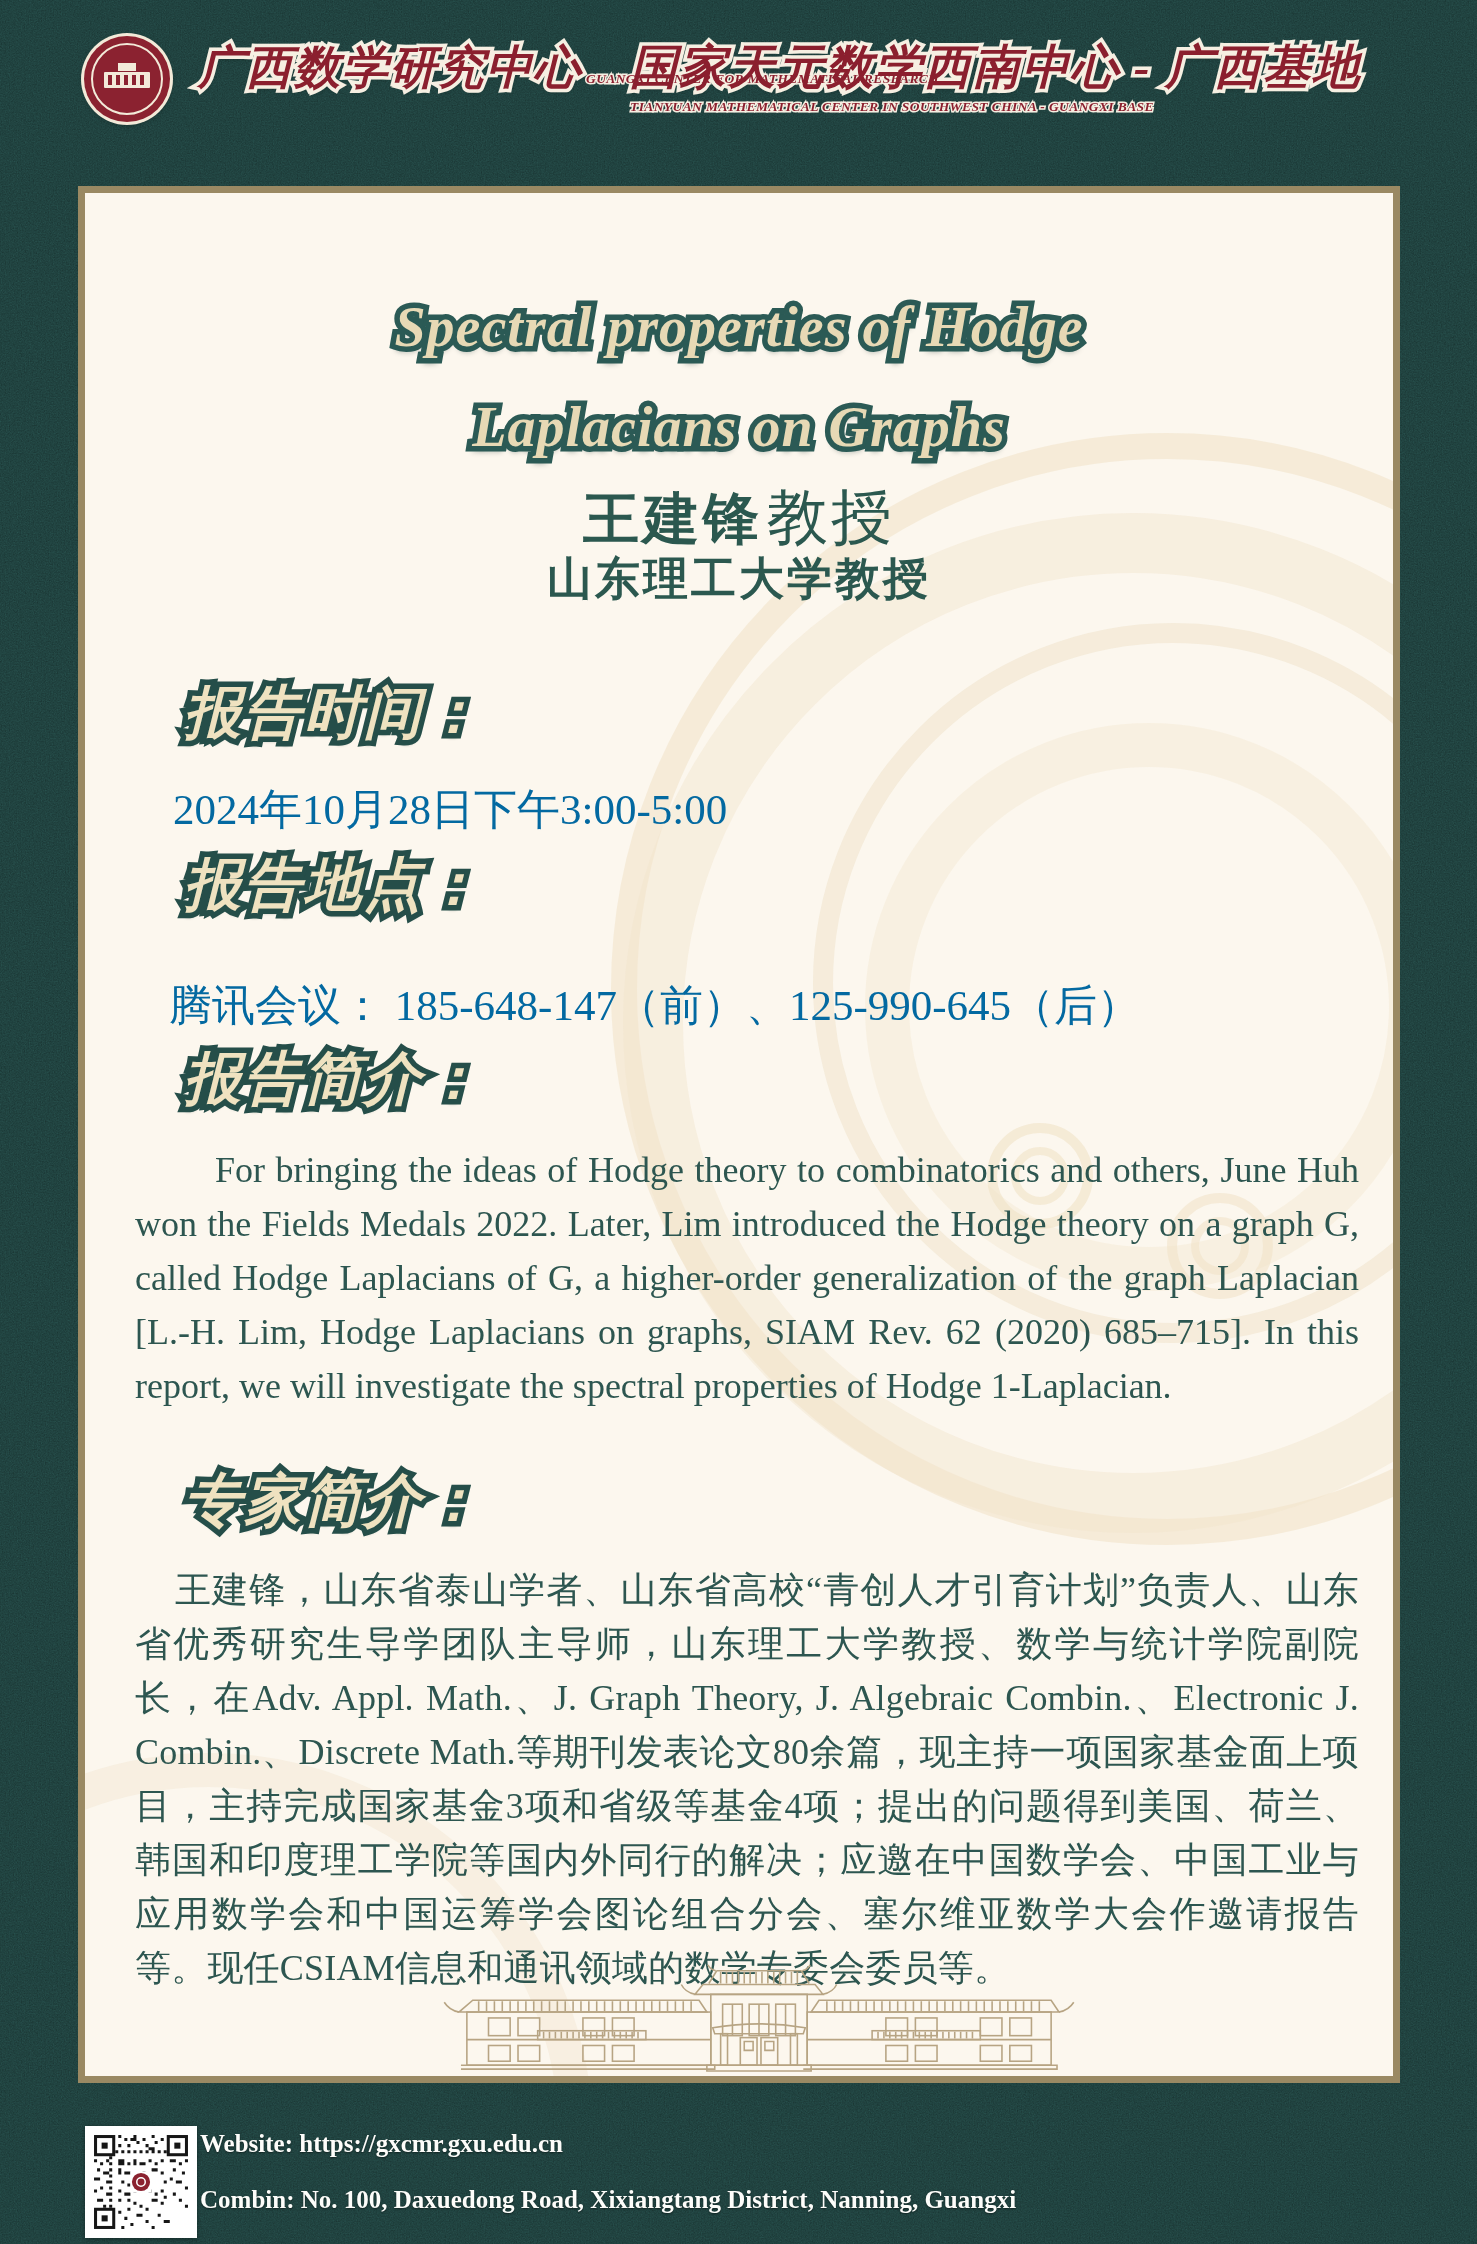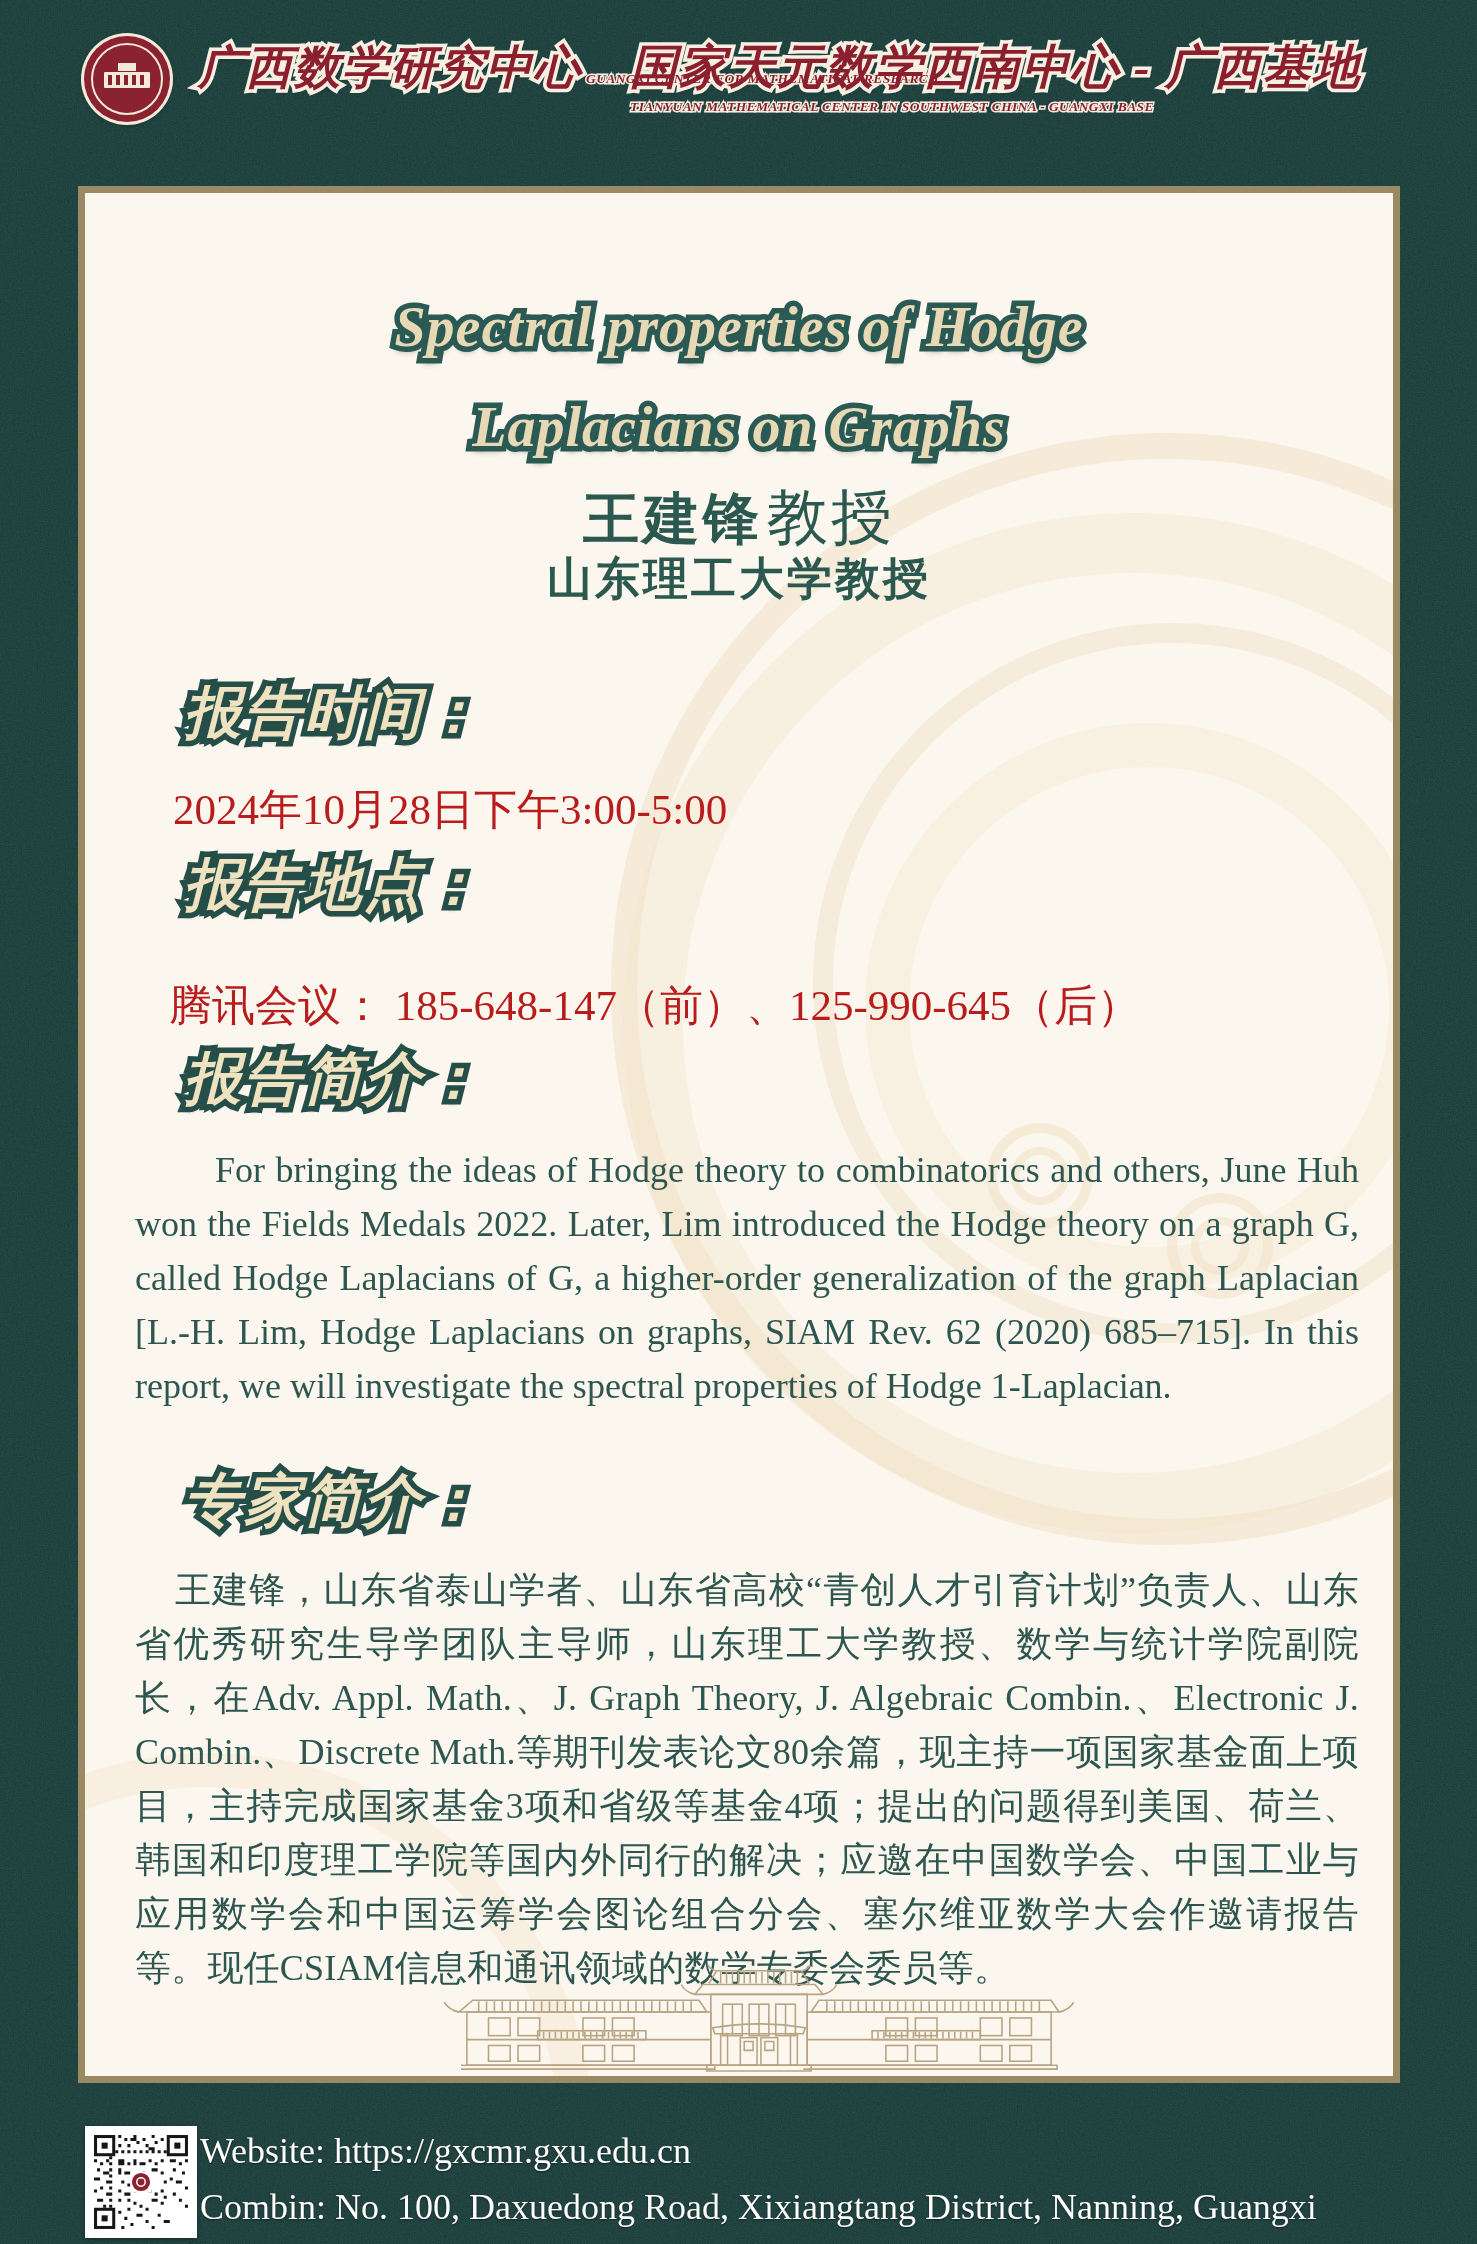--- a/index.html
+++ b/index.html
@@ -64,35 +64,35 @@
          font-size:45px;font-weight:600;letter-spacing:3px;color:#2b584f;}
   
   .sec{position:absolute;left:99px;font-weight:bold;font-size:57px;line-height:56px;letter-spacing:3px;}
   .sec .s{-webkit-text-stroke:11px #254e49;color:#254e49;text-shadow:0 5px 3px rgba(25,52,47,.35);}
   .sec .f{color:#efe2c0;}
   .sec-time{top:492px;}
   .sec-venue{top:664px;}
   .sec-abs{top:858px;}
   .sec-bio{top:1280px;}
   
-  .val{position:absolute;color:#b91c1c;font-size:43px;white-space:nowrap;}
+  .val{position:absolute;color:#0369a1;font-size:43px;white-space:nowrap;}
   .val-time{left:88px;top:588px;}
   .val-venue{left:84px;top:760px;margin-top:24px;}
   .para{position:absolute;left:50px;width:1224px;color:#2d5650;font-size:36px;
         line-height:54px;text-align:justify;margin:0;}
   .para-abs{top:950px;text-indent:80px;}
   .para-bio{top:1370px;text-indent:40px;letter-spacing:.2px;}
   
   .building{position:absolute;left:300px;top:1762px;width:748px;height:120px;}
   
   .ftr{position:absolute;left:0;top:2083px;width:100%;height:161px;z-index:3;}
   .qr{position:absolute;left:85px;top:43px;width:112px;height:112px;background:#fff;
       box-shadow:0 1px 4px rgba(0,0,0,.4);padding:0;}
   .qr svg{position:absolute;left:6px;top:6px;width:100px;height:100px;}
-  .ftxt{position:absolute;left:200px;color:#fdfdfa;font-weight:400;font-size:36px;
+  .ftxt{position:absolute;left:200px;color:#fdfdfa;font-weight:700;font-size:25px;
         text-shadow:0 1px 2px rgba(0,0,0,.5);white-space:nowrap;}
   .ftxt.web{top:47px;}
   .ftxt.addr{top:103px;}
 </style>
 </head>
 <body>
 
 <svg class="noise" aria-hidden="true">
   <filter id="grain">
     <feTurbulence type="fractalNoise" baseFrequency="0.75" numOctaves="3" seed="11"></feTurbulence>

